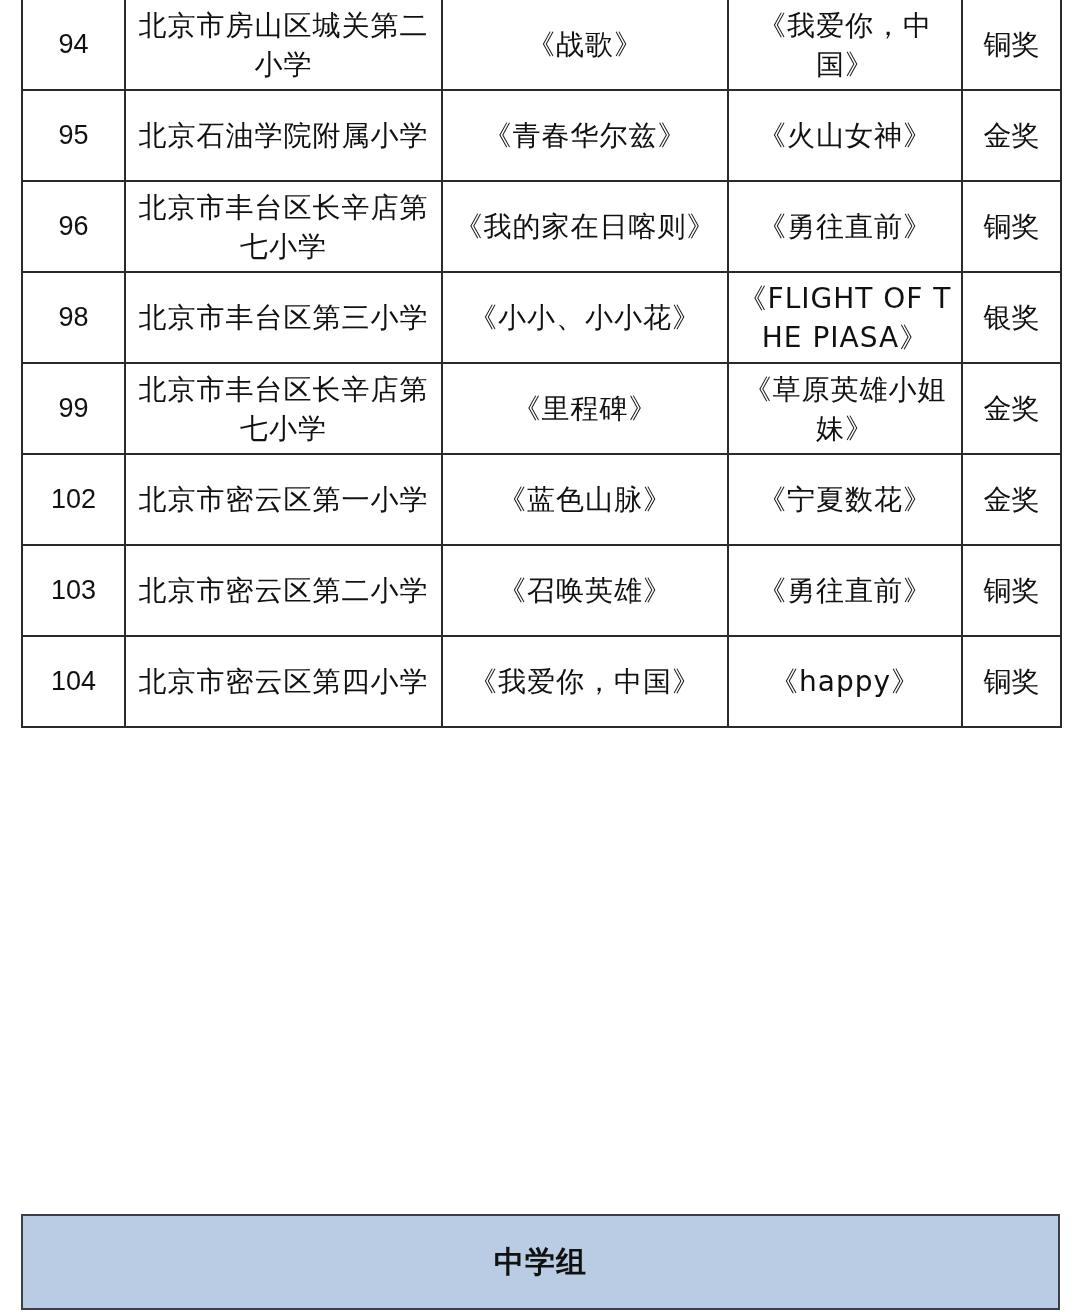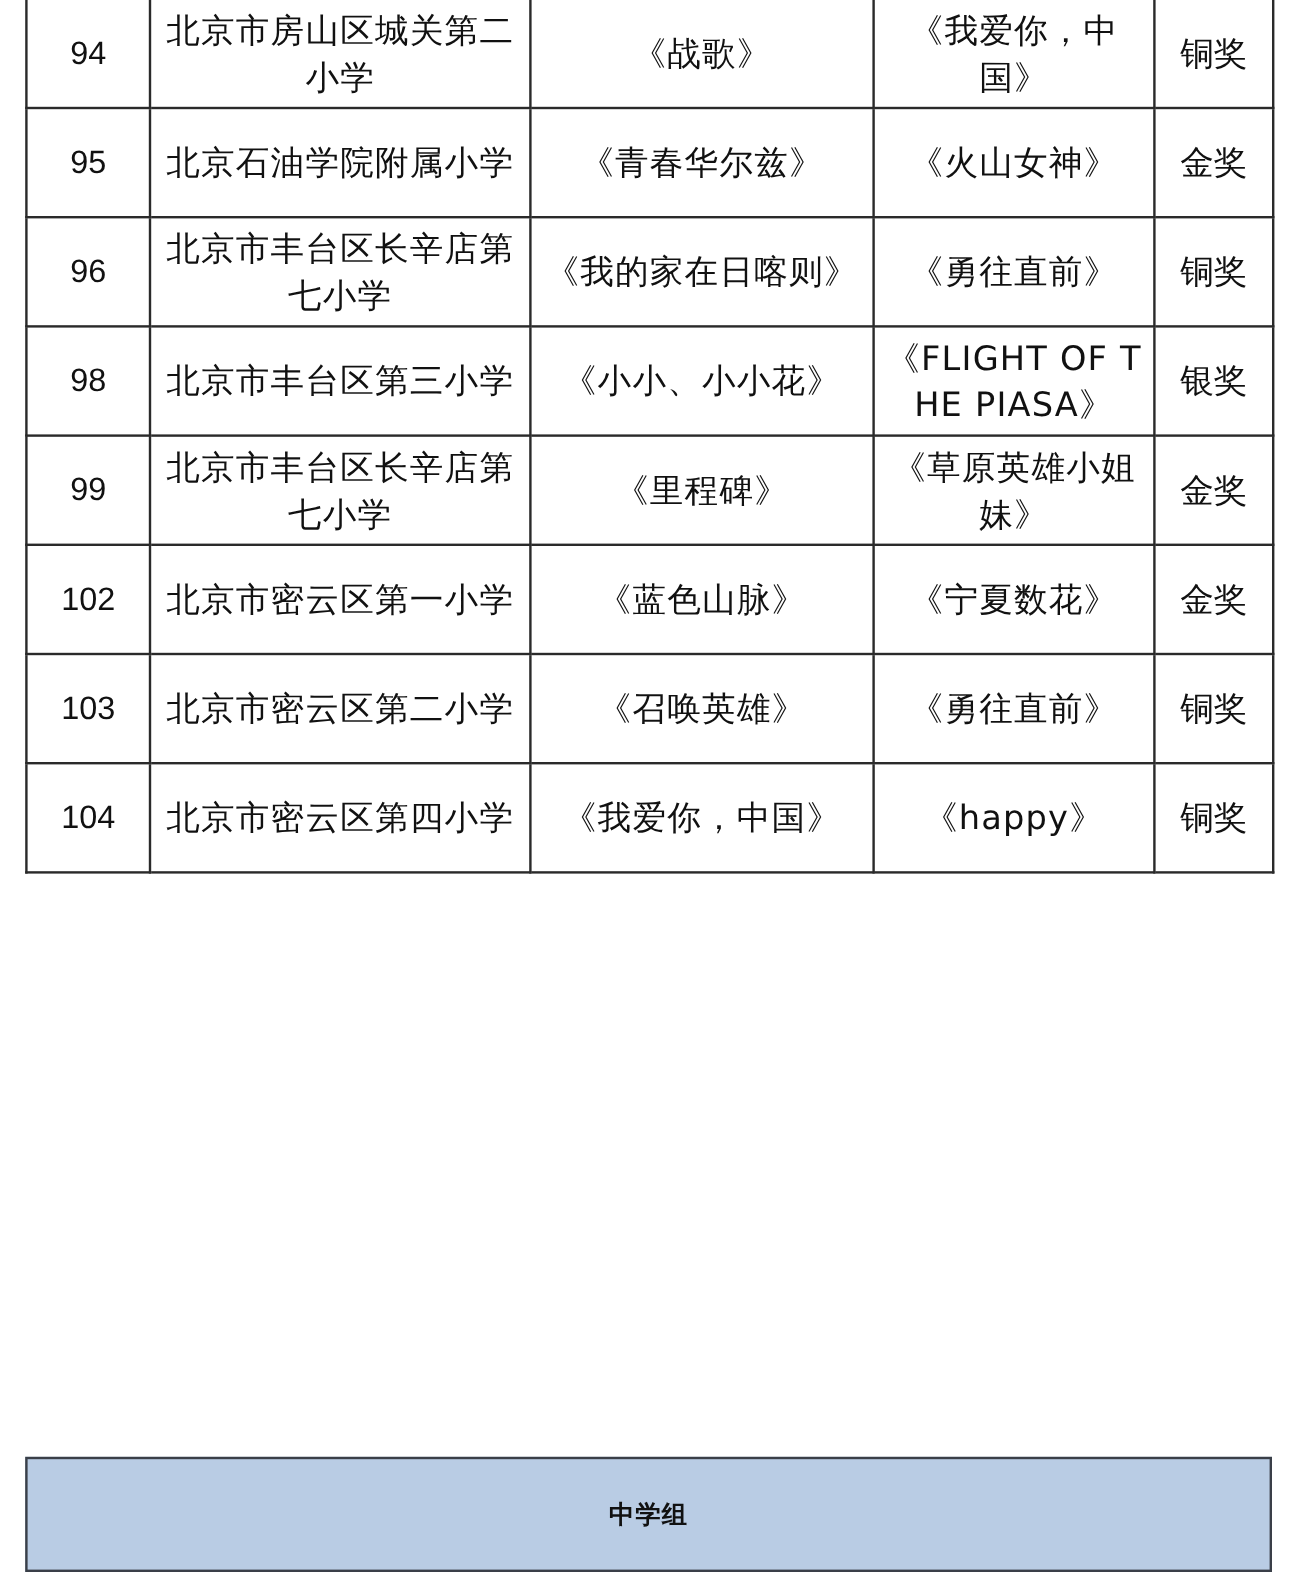--- a/index.html
+++ b/index.html
@@ -54,21 +54,21 @@
     position: absolute;
     left: 21px;
     top: 1214px;
     width: 1035px;
     height: 92px;
     background: #b9cce4;
     border: 2px solid #3a3f48;
     display: flex;
     align-items: center;
     justify-content: center;
-    font-size: 21px;
+    font-size: 30px;
     font-weight: bold;
     color: #111111;
     letter-spacing: 1px;
   }
 </style>
 </head>
 <body>
 
 <table class="awards">
   <colgroup>

